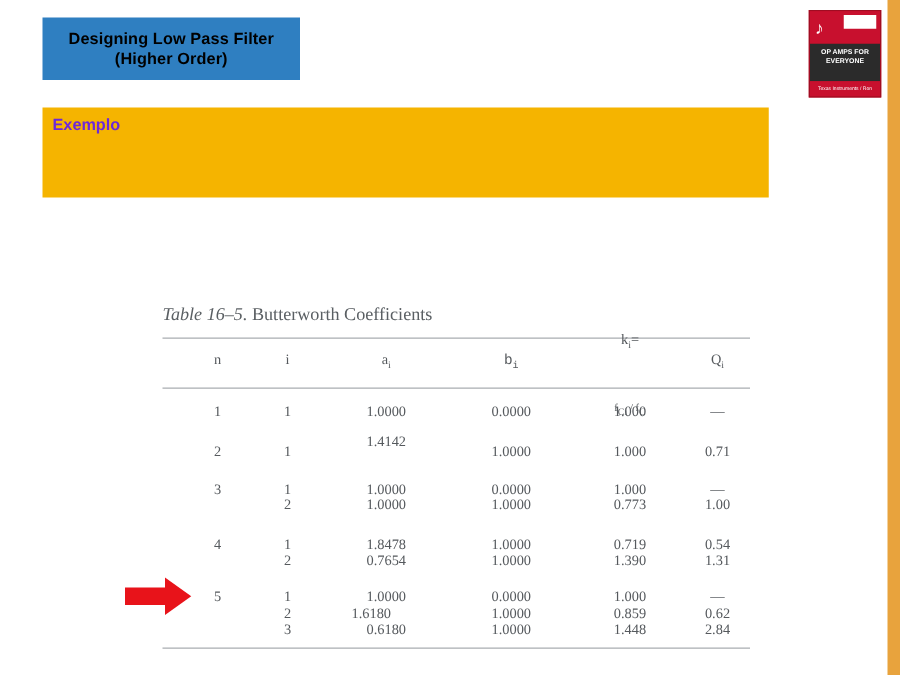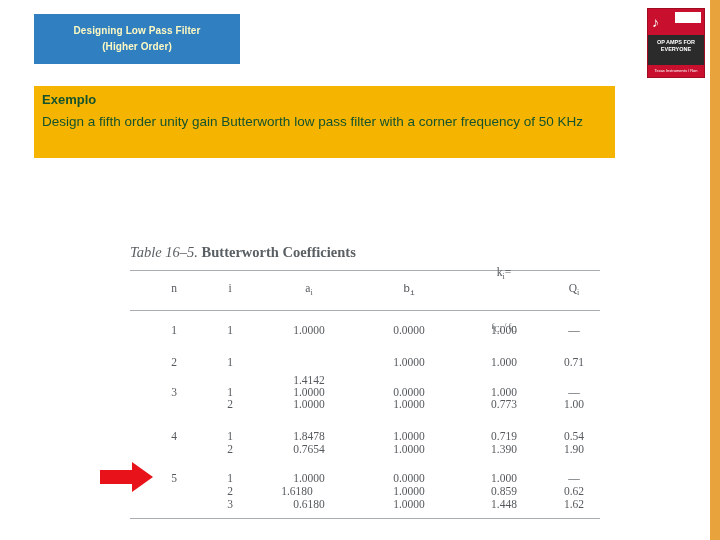--- a/index.html
+++ b/index.html
@@ -30,22 +30,22 @@
     background: #e8a33d;
   }
   
   .title-chip {
     position: absolute;
     left: 34px;
     top: 14px;
     width: 206px;
     height: 50px;
     background: #2f7fc1;
-    color: #fef9c3;
-    font-size: 10px;
+    color: #000000;
+    font-size: 13px;
     font-weight: bold;
     line-height: 16px;
     display: flex;
     flex-direction: column;
     align-items: center;
     justify-content: center;
     text-align: center;
     letter-spacing: 0.1px;
   }
   
@@ -128,21 +128,21 @@
     line-height: 20px;
   }
   
   .yellow-band {
     position: absolute;
     left: 34px;
     top: 86px;
     width: 581px;
     height: 72px;
     background: #f5b400;
-    color: #14532d;
+    color: #6d28d9;
   }
   .yellow-band .ex-label {
     position: absolute;
     left: 8px;
     top: 6px;
     font-size: 13px;
     font-weight: bold;
   }
   .yellow-band .ex-body {
     position: absolute;
@@ -183,21 +183,21 @@
   .tbl-title {
     position: absolute;
     left: 96px;
     top: 18px;
     font-size: 14.5px;
     color: #5a5f63;
     font-style: italic;
   }
   .tbl-title .tbl-title-strong {
     font-style: normal;
-    font-weight: bold;
+    font-weight: normal;
   }
   .tbl-hline {
     position: absolute;
     background: #a9adb1;
     height: 1px;
   }
   .hl1 { left: 96px; top: 44px; width: 470px; }
   .hl2 { left: 96px; top: 84px; width: 470px; }
   .hl3 { left: 96px; top: 292px; width: 470px; }
   .col-head {
@@ -270,21 +270,20 @@
   <div class="book-thumb">
     <div class="bt-top"></div>
     <div class="bt-whitebox"></div>
     <div class="bt-glyph">♪</div>
     <div class="bt-mid">OP AMPS FOR EVERYONE</div>
     <div class="bt-bottom">Texas Instruments / Ron Mancini</div>
   </div>
 
   <div class="yellow-band">
     <div class="ex-label">Exemplo</div>
-    <div class="ex-body">Design a fifth order unity gain  Butterworth low pass filter with a corner frequency of 50 KHz</div>
   </div>
 
 
   <div class="table-area">
 
     <div class="tbl-title">
       <span>Table 16–5.</span>
       <span class="tbl-title-strong">Butterworth Coefficients</span>
     </div>
 
@@ -314,21 +313,21 @@
 
     <div class="cell" style="left:130px; top:98px; width:20px;">1</div>
     <div class="cell" style="left:186px; top:98px; width:20px;">1</div>
     <div class="cell" style="left:245px; top:98px; width:60px;">1.0000</div>
     <div class="cell" style="left:345px; top:98px; width:60px;">0.0000</div>
     <div class="cell" style="left:440px; top:98px; width:60px;">1.000</div>
     <div class="cell" style="left:520px; top:98px; width:40px;">—</div>
 
     <div class="cell" style="left:130px; top:130px; width:20px;">2</div>
     <div class="cell" style="left:186px; top:130px; width:20px;">1</div>
-    <div class="cell" style="left:245px; top:148px; width:60px;">1.4142</div>
+    <div class="cell" style="left:245px; top:122px; width:60px;">1.4142</div>
     <div class="cell" style="left:345px; top:130px; width:60px;">1.0000</div>
     <div class="cell" style="left:440px; top:130px; width:60px;">1.000</div>
     <div class="cell" style="left:520px; top:130px; width:40px;">0.71</div>
 
     <div class="cell" style="left:130px; top:160px; width:20px;">3</div>
     <div class="cell" style="left:186px; top:160px; width:20px;">1</div>
     <div class="cell" style="left:245px; top:160px; width:60px;">1.0000</div>
     <div class="cell" style="left:345px; top:160px; width:60px;">0.0000</div>
     <div class="cell" style="left:440px; top:160px; width:60px;">1.000</div>
     <div class="cell" style="left:520px; top:160px; width:40px;">—</div>
@@ -343,40 +342,40 @@
     <div class="cell" style="left:186px; top:204px; width:20px;">1</div>
     <div class="cell" style="left:245px; top:204px; width:60px;">1.8478</div>
     <div class="cell" style="left:345px; top:204px; width:60px;">1.0000</div>
     <div class="cell" style="left:440px; top:204px; width:60px;">0.719</div>
     <div class="cell" style="left:520px; top:204px; width:40px;">0.54</div>
 
     <div class="cell" style="left:186px; top:217px; width:20px;">2</div>
     <div class="cell" style="left:245px; top:217px; width:60px;">0.7654</div>
     <div class="cell" style="left:345px; top:217px; width:60px;">1.0000</div>
     <div class="cell" style="left:440px; top:217px; width:60px;">1.390</div>
-    <div class="cell" style="left:520px; top:217px; width:40px;">1.90</div>
+    <div class="cell" style="left:520px; top:217px; width:40px;">1.31</div>
 
     <div class="cell" style="left:130px; top:246px; width:20px;">5</div>
     <div class="cell" style="left:186px; top:246px; width:20px;">1</div>
     <div class="cell" style="left:245px; top:246px; width:60px;">1.0000</div>
     <div class="cell" style="left:345px; top:246px; width:60px;">0.0000</div>
     <div class="cell" style="left:440px; top:246px; width:60px;">1.000</div>
     <div class="cell" style="left:520px; top:246px; width:40px;">—</div>
 
     <div class="cell" style="left:186px; top:259px; width:20px;">2</div>
     <div class="cell" style="left:233px; top:259px; width:60px;">1.6180</div>
     <div class="cell" style="left:345px; top:259px; width:60px;">1.0000</div>
     <div class="cell" style="left:440px; top:259px; width:60px;">0.859</div>
     <div class="cell" style="left:520px; top:259px; width:40px;">0.62</div>
 
     <div class="cell" style="left:186px; top:272px; width:20px;">3</div>
     <div class="cell" style="left:245px; top:272px; width:60px;">0.6180</div>
     <div class="cell" style="left:345px; top:272px; width:60px;">1.0000</div>
     <div class="cell" style="left:440px; top:272px; width:60px;">1.448</div>
-    <div class="cell" style="left:520px; top:272px; width:40px;">1.62</div>
+    <div class="cell" style="left:520px; top:272px; width:40px;">2.84</div>
 
   </div>
 
   <div class="red-arrow">
     <div class="shaft"></div>
     <div class="head"></div>
   </div>
 
 </div>
 

